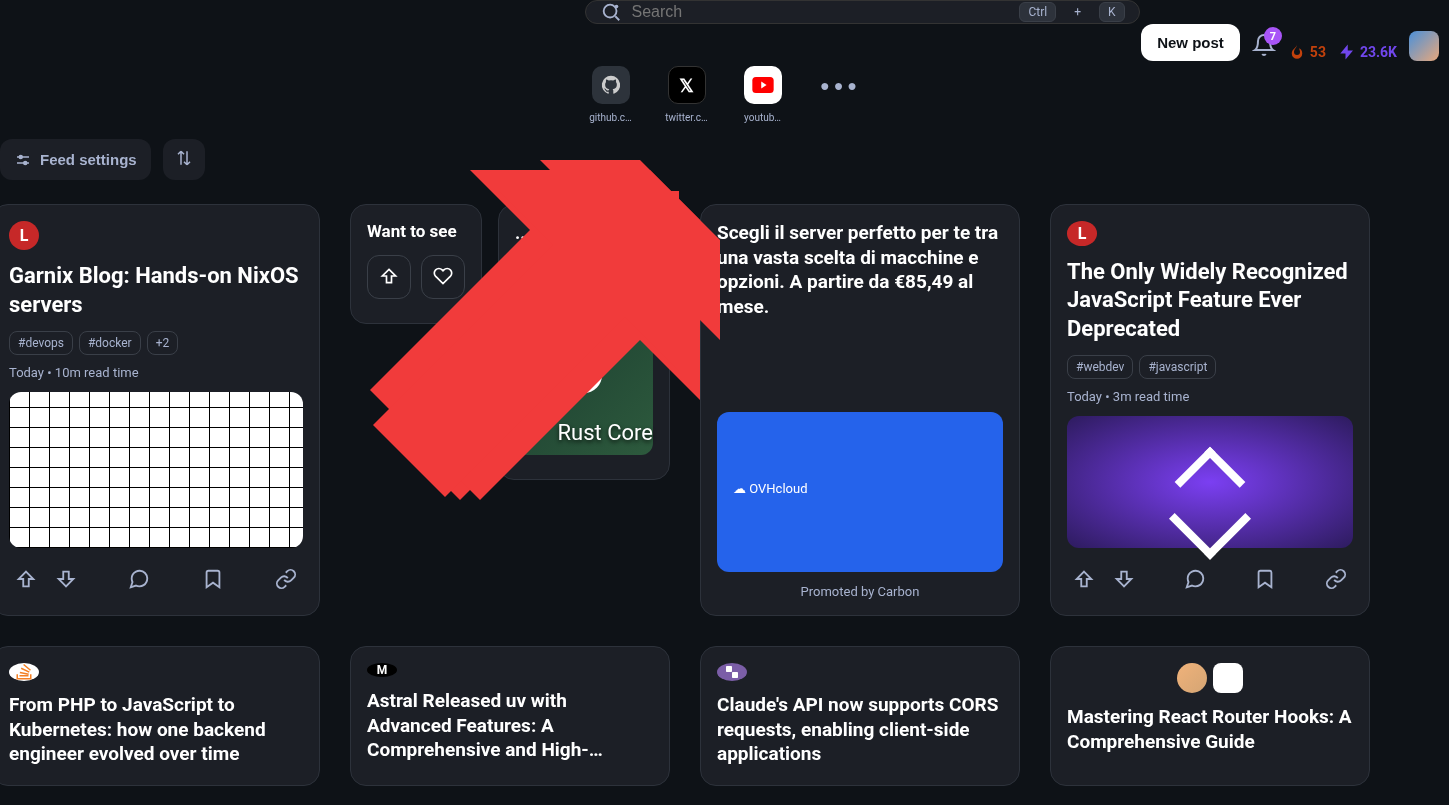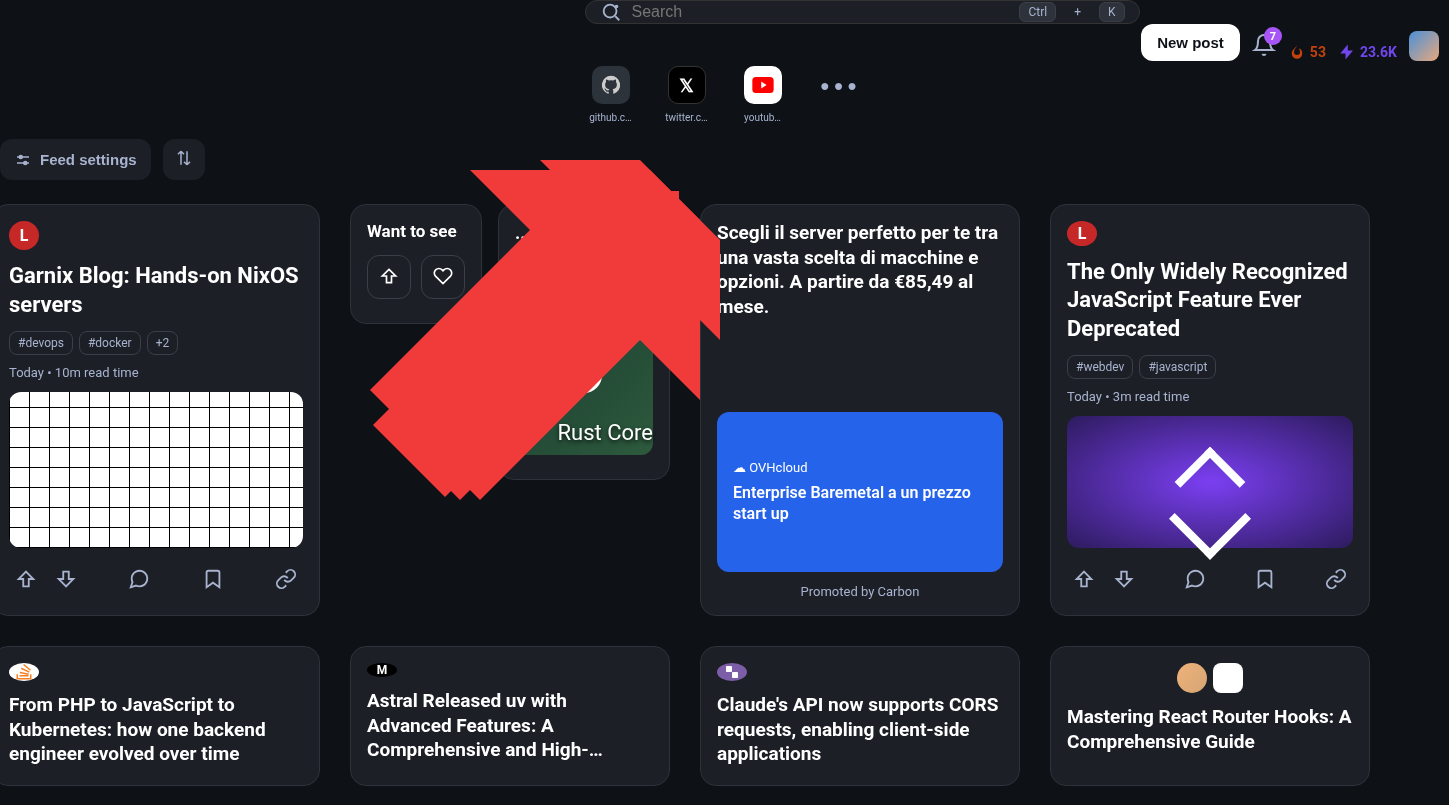--- a/index.html
+++ b/index.html
@@ -434,21 +434,20 @@
         </div>
         <div style="position:absolute;bottom:10px;left:0;right:0;text-align:right;color:#fff;font-size:22px;font-weight:400;text-shadow:0 2px 4px rgba(0,0,0,0.8);">Rust Core</div>
       </div>
     </div>
   </div>
 
   <div class="card tall">
     <div class="card-title" style="font-size:19px;">Scegli il server perfetto per te tra una vasta scelta di macchine e opzioni. A partire da €85,49 al mese.</div>
     <div class="ad-img">
       <div class="brand">☁ <span>OVHcloud</span></div>
-      <div class="txt">Enterprise Baremetal a un prezzo start up</div>
     </div>
     <div class="promo-text">Promoted by Carbon</div>
   </div>
 
   <div class="card tall">
     <div class="source-badge">L</div>
     <div class="card-title big">The Only Widely Recognized JavaScript Feature Ever Deprecated</div>
     <div class="tags">
       <span class="tag">#webdev</span>
       <span class="tag">#javascript</span>

